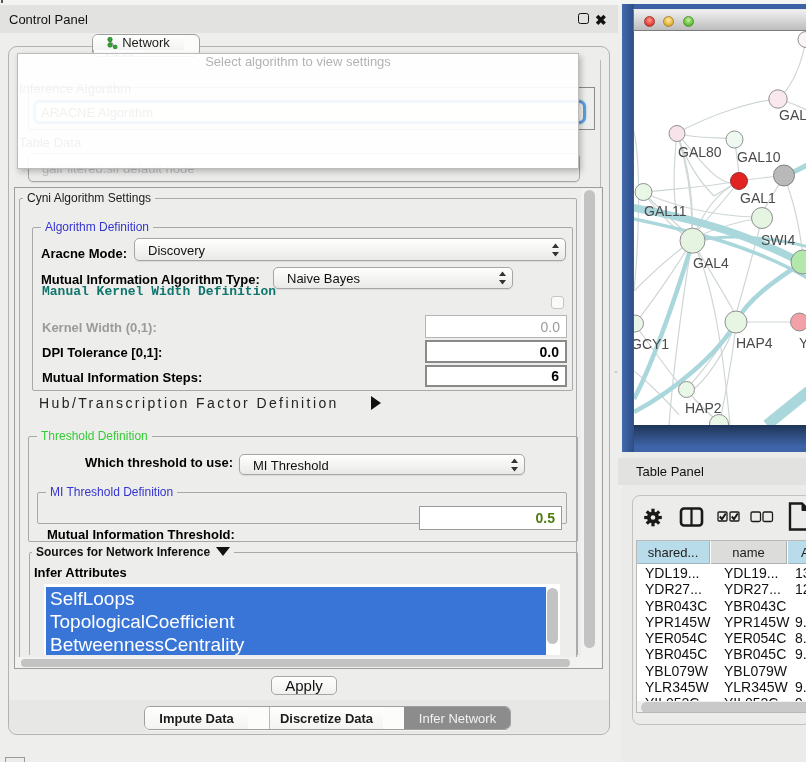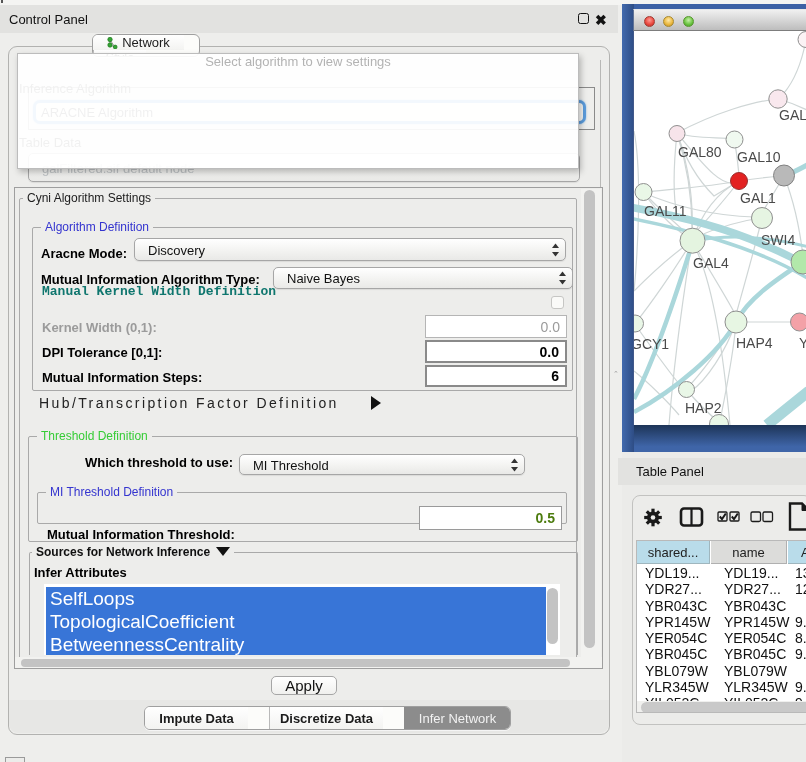--- a/index.html
+++ b/index.html
@@ -77,21 +77,21 @@
 <div class="abs b" style="left:41px;top:246px;font-size:13px;">Aracne Mode:</div>
 <div class="combo" style="left:134px;top:238px;width:432px;height:23px;">
   <div class="ct">Discovery</div>
   <svg class="arsvg" width="9" height="14" viewBox="0 0 9 14" style="position:absolute;right:5px;top:50%;margin-top:-7px;">
       <path d="M4.5 0.5 L8 5 L1 5 Z" fill="#333"></path>
       <path d="M4.5 13.5 L8 9 L1 9 Z" fill="#333"></path>
     </svg>
 </div>
 
 <div class="abs b" style="left:41px;top:272px;font-size:13px;">Mutual Information Algorithm Type:</div>
-<div class="combo" style="left:273px;top:267px;width:300px;height:22px;">
+<div class="combo" style="left:273px;top:267px;width:240px;height:22px;">
   <div class="ct">Naive Bayes</div>
   <svg class="arsvg" width="9" height="14" viewBox="0 0 9 14" style="position:absolute;right:5px;top:50%;margin-top:-7px;">
       <path d="M4.5 0.5 L8 5 L1 5 Z" fill="#333"></path>
       <path d="M4.5 13.5 L8 9 L1 9 Z" fill="#333"></path>
     </svg>
 </div>
 
 <div class="abs b" style="left:42px;top:284px;font-size:13px;color:#0f766e;font-family:Liberation Mono, monospace;">Manual Kernel Width Definition</div>
 <div class="abs" style="left:551px;top:296px;width:13px;height:13px;border:1px solid #c6c6c4;border-radius:3px;background:#fafaf8;"></div>
 

